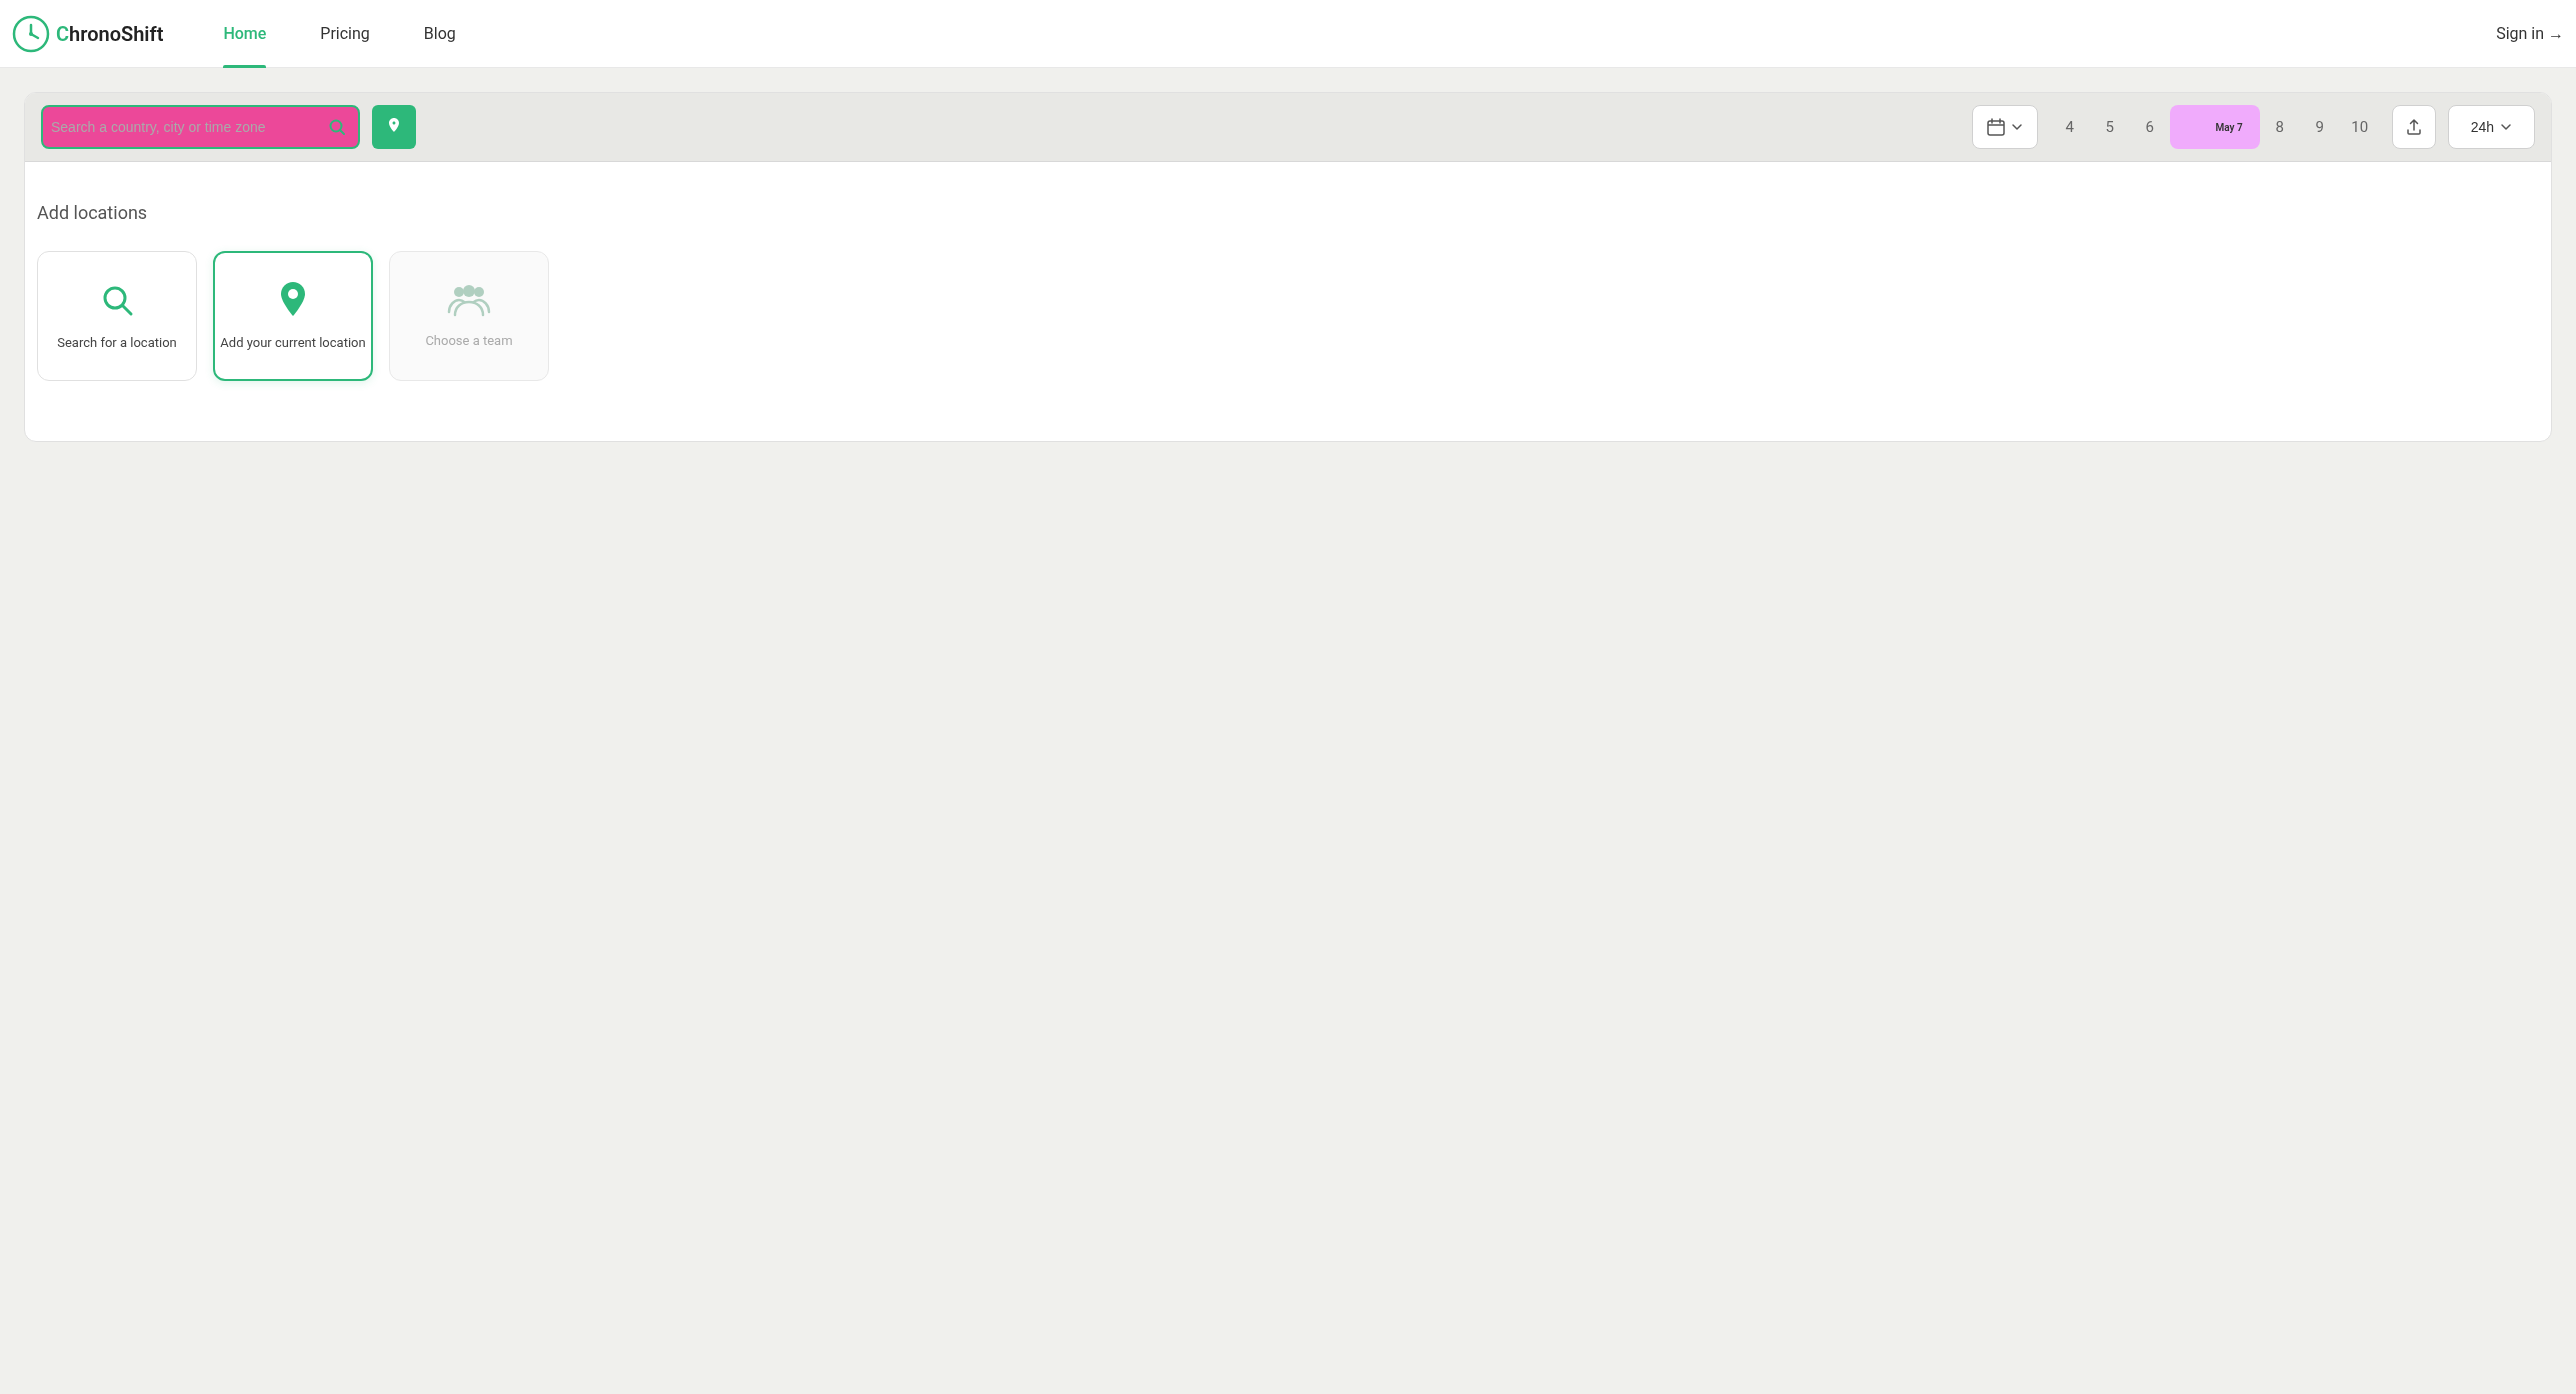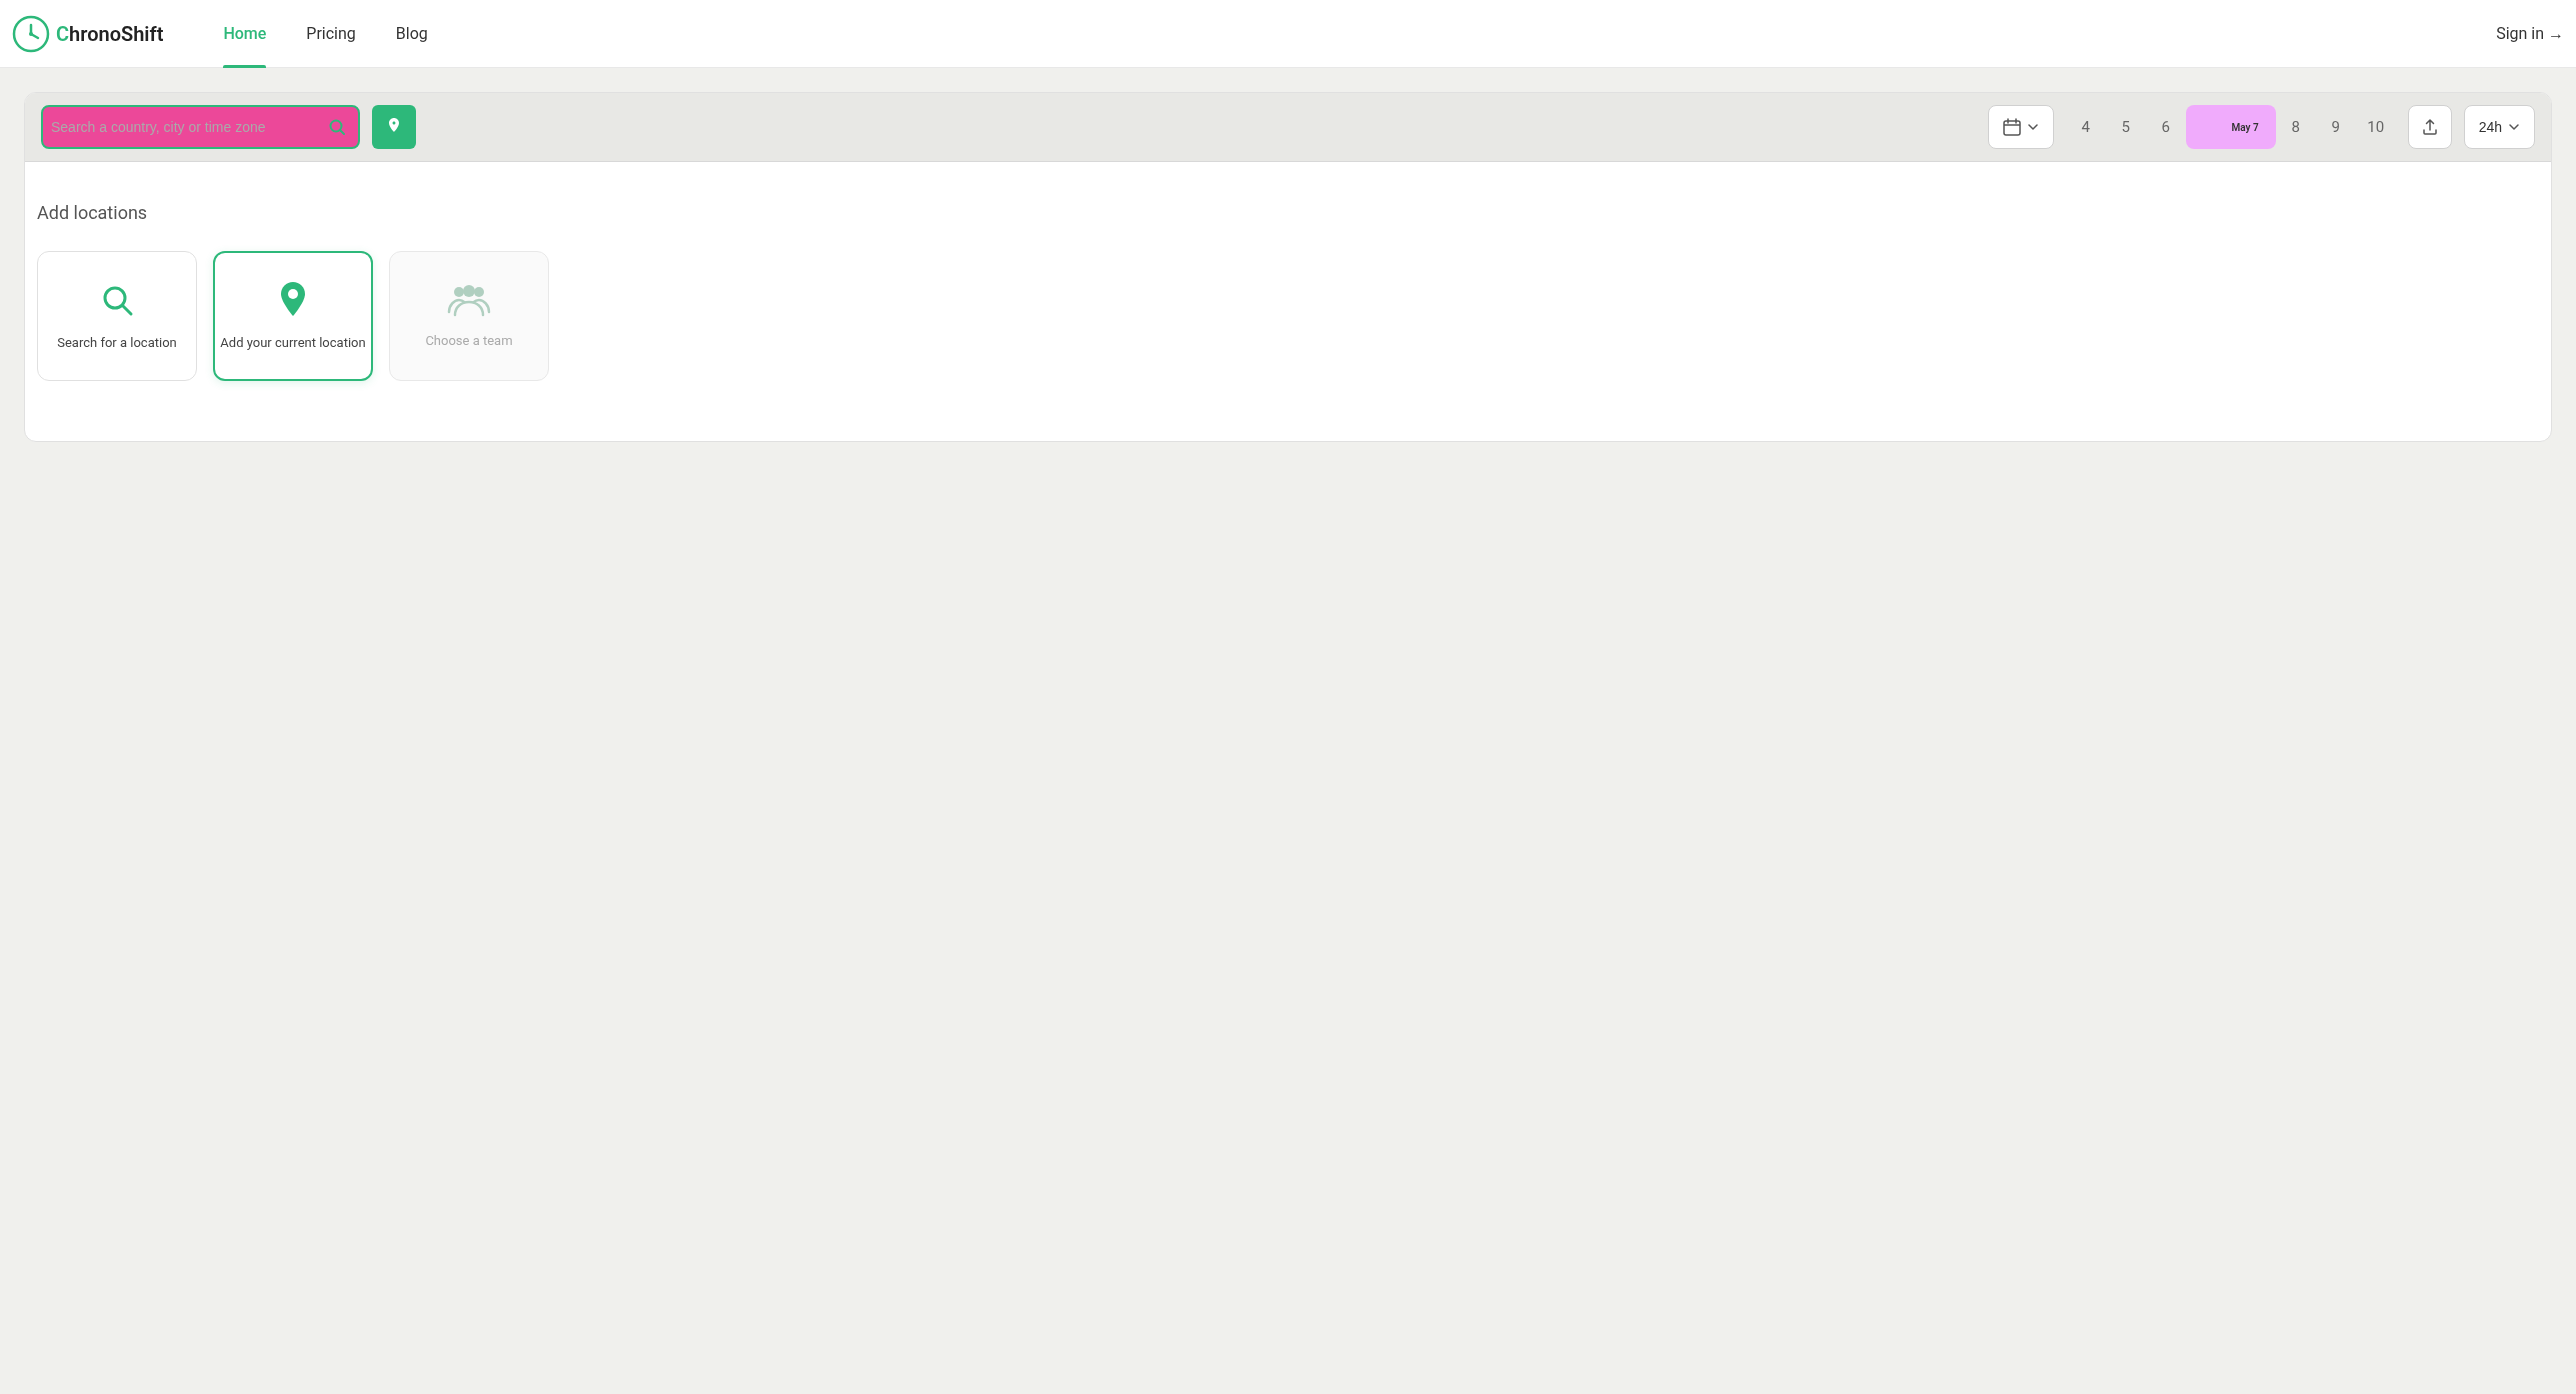--- a/index.html
+++ b/index.html
@@ -43,21 +43,21 @@
       color: #222;
     }
 
     .logo-text span {
       color: #2db87a;
     }
 
     .nav-links {
       display: flex;
       align-items: center;
-      gap: 0;
+      gap: 14px;
       flex: 1;
     }
 
     .nav-link {
       padding: 0 20px;
       height: 68px;
       display: flex;
       align-items: center;
       text-decoration: none;
       font-size: 16px;
@@ -224,21 +224,21 @@
       cursor: pointer;
     }
 
     .time-format-btn {
       display: flex;
       align-items: center;
       gap: 6px;
       background: #fff;
       border: 1px solid #d0d0d0;
       border-radius: 8px;
-      padding: 0 14px;
+      padding: 0 22px;
       height: 44px;
       cursor: pointer;
       font-size: 14px;
       color: #333;
       font-weight: 500;
     }
 
     
     .add-locations-area {
       padding: 40px 12px 60px;

